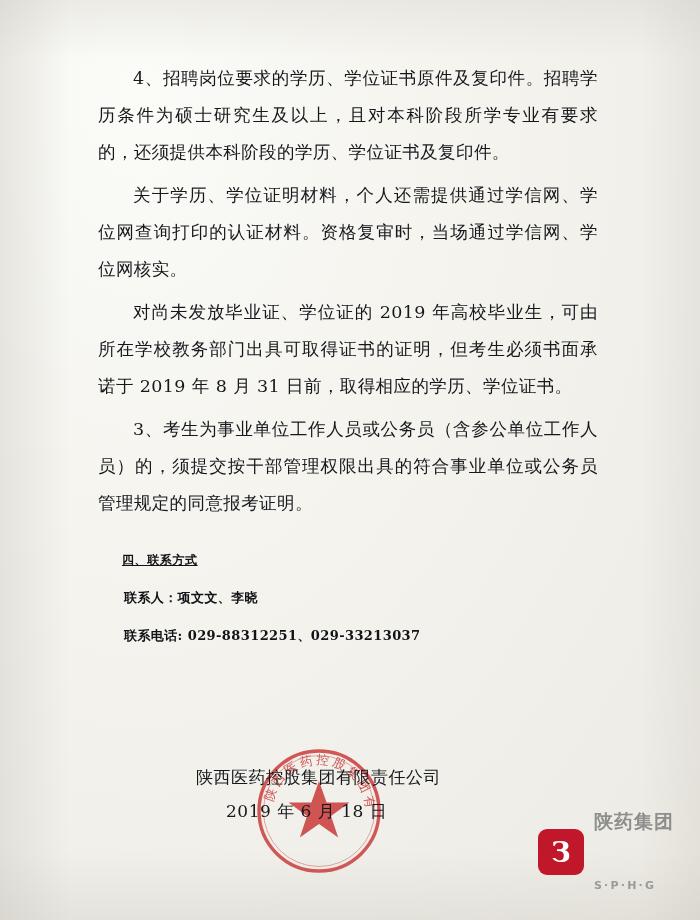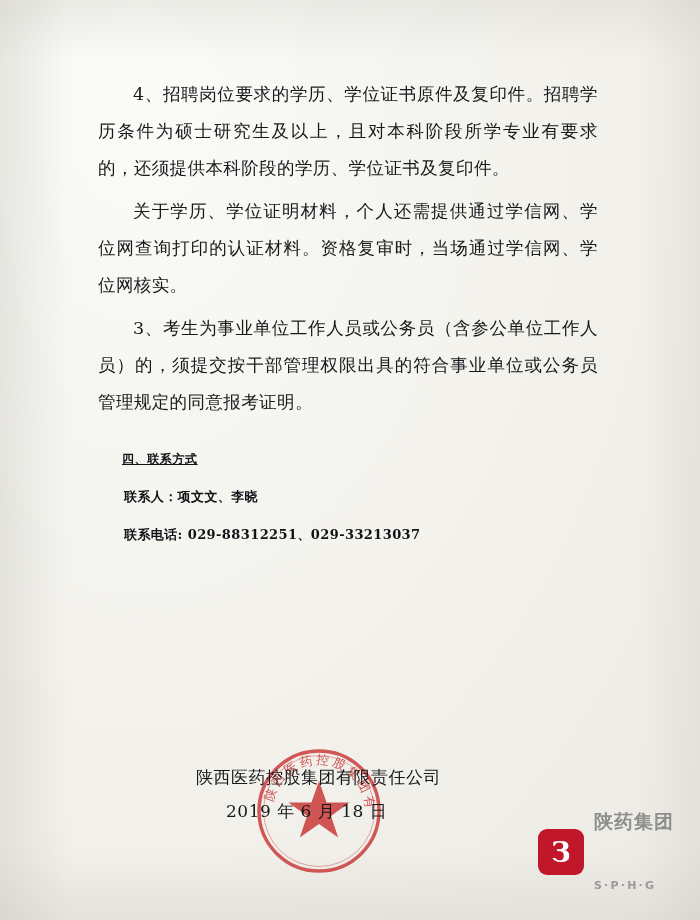--- a/index.html
+++ b/index.html
@@ -28,21 +28,21 @@
     pointer-events: none;
     background:
       linear-gradient(to right, rgba(190,188,180,0.30) 0px, rgba(255,255,255,0) 70px),
       linear-gradient(to left, rgba(190,188,180,0.22) 0px, rgba(255,255,255,0) 60px),
       linear-gradient(to bottom, rgba(200,198,190,0.28) 0px, rgba(255,255,255,0) 60px),
       linear-gradient(to top, rgba(200,198,190,0.30) 0px, rgba(255,255,255,0) 70px);
   }
   .doc-body {
     position: absolute;
     left: 98px;
-    top: 76px;
+    top: 60px;
     width: 500px;
   }
   p.para {
     margin: 0 0 6px 0;
     font-family: "DejaVu Serif", serif;
     font-size: 17.5px;
     line-height: 37px;
     color: #16181c;
     text-indent: 2em;
     text-align: justify;
@@ -145,20 +145,21 @@
 </head>
 <body>
 
 <div class="page">
 
   <div class="paper-vignette"></div>
 
   <div class="doc-body">
     <p class="para">4、招聘岗位要求的学历、学位证书原件及复印件。招聘学历条件为硕士研究生及以上，且对本科阶段所学专业有要求的，还须提供本科阶段的学历、学位证书及复印件。</p>
     <p class="para">关于学历、学位证明材料，个人还需提供通过学信网、学位网查询打印的认证材料。资格复审时，当场通过学信网、学位网核实。</p>
+    <p class="para">对尚未发放毕业证、学位证的 2019 年高校毕业生，可由所在学校教务部门出具可取得证书的证明，但考生必须书面承诺于 2019 年 8 月 31 日前，取得相应的学历、学位证书。</p>
     <p class="para">3、考生为事业单位工作人员或公务员（含参公单位工作人员）的，须提交按干部管理权限出具的符合事业单位或公务员管理规定的同意报考证明。</p>
 
     <h2 class="section-title">四、联系方式</h2>
     <p class="contact-line">联系人：项文文、李晓</p>
     <p class="contact-line">联系电话: 029-88312251、029-33213037</p>
   </div>
 
   <svg class="seal" viewBox="0 0 132 132" xmlns="http://www.w3.org/2000/svg">
     <defs>
       <path id="sealArc" d="M 19,66 A 47,47 0 1 1 113,66" fill="none"></path>

